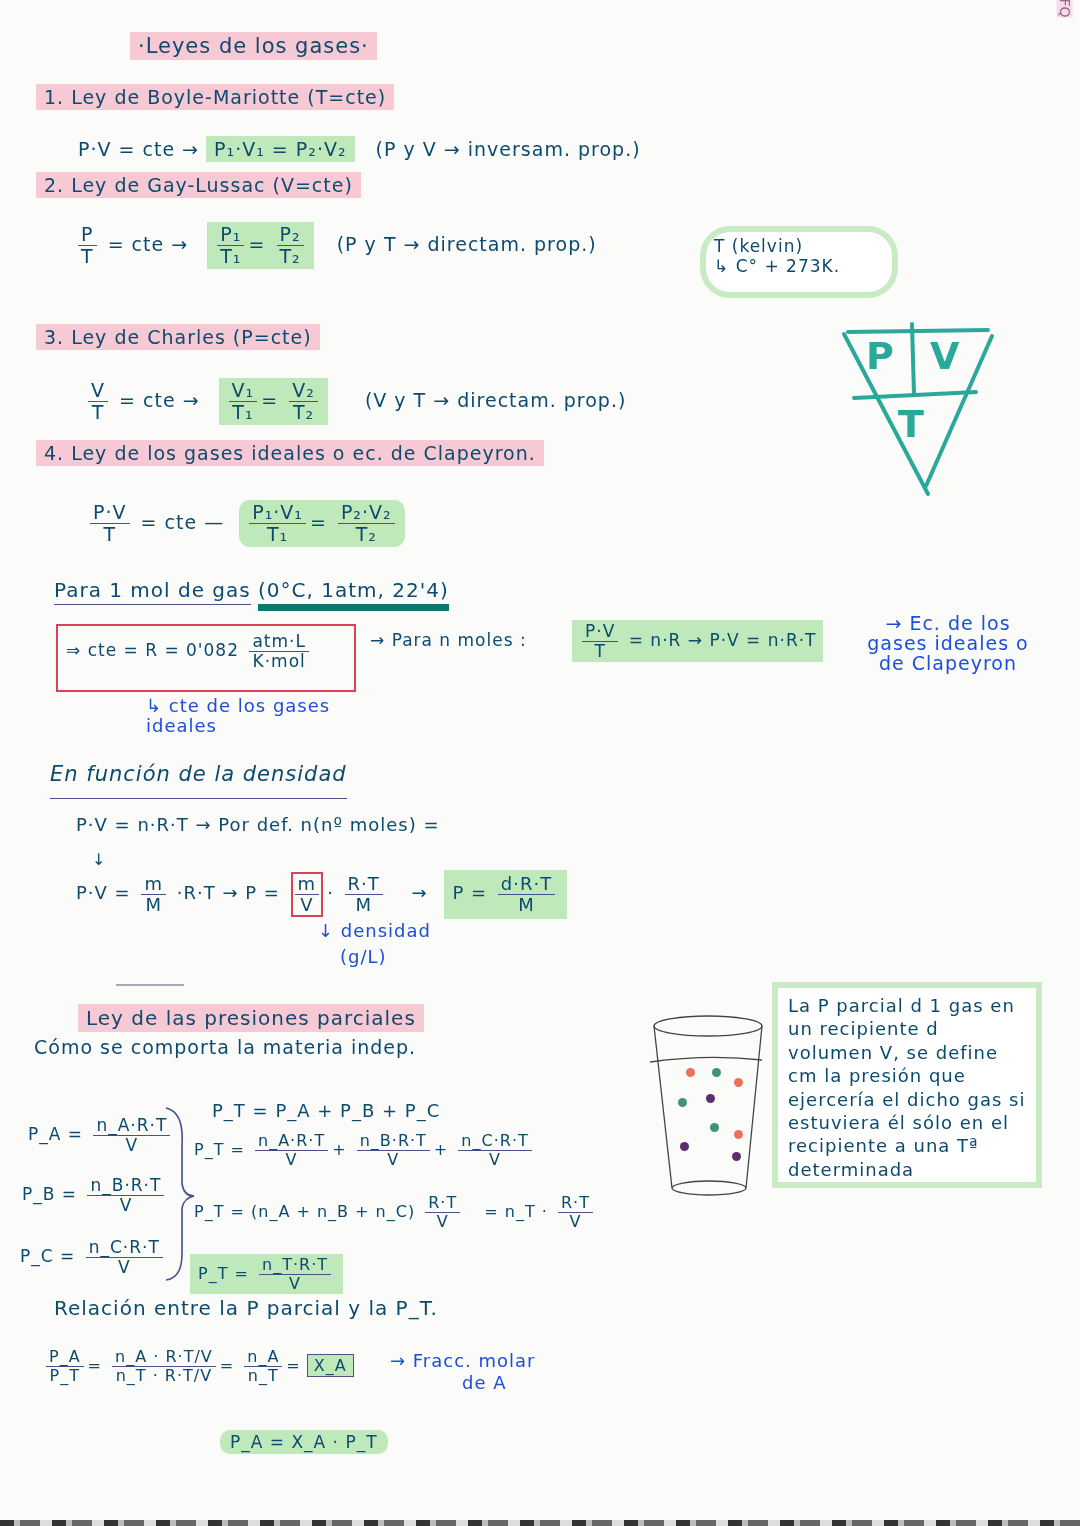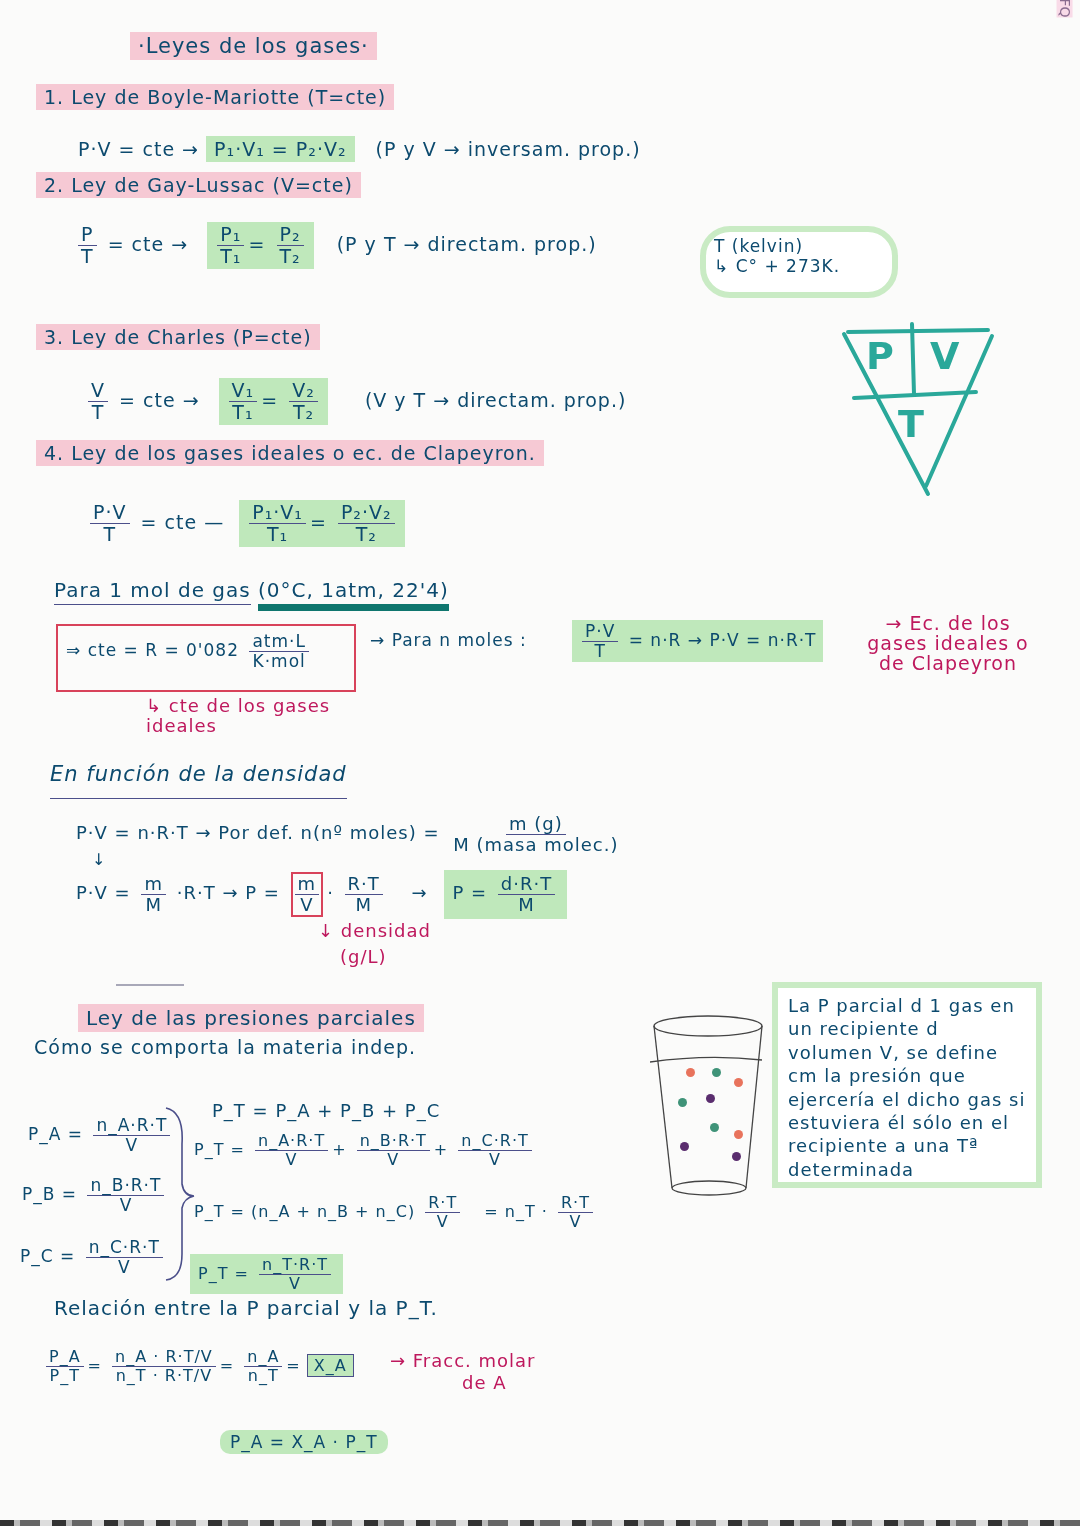--- a/index.html
+++ b/index.html
@@ -5,21 +5,21 @@
   html, body { margin:0; padding:0; }
   body {
     width:1080px; height:1526px; position:relative; overflow:hidden;
     background:#fbfbfa;
     font-family:"DejaVu Sans", sans-serif;
     color:#4b4f8a;
   }
   .hw { position:absolute; white-space:nowrap; font-size:19px; letter-spacing:1px; color:#0c4a6e; }
   .pink { background:#f6c9d4; }
   .green { background:#bfe8bb; }
-  .red { color:#be185d; }
+  .red { color:#1d4ed8; }
   .hl { padding:2px 8px; }
   .frac { display:inline-flex; flex-direction:column; align-items:center; vertical-align:middle; margin:0 4px; line-height:1.1; }
   .frac .num { border-bottom:1.5px solid #4b4f8a; padding:0 3px; }
   .frac .den { padding:0 3px; }
   .box-red { border:2px solid #d8425a; }
   .note-box { position:absolute; background:#fff; border:6px solid #c9ebc4; }
   .rule { position:absolute; height:1.5px; background:#5a5e8f; }
   .scan-strip { position:absolute; left:0; right:0; bottom:0; height:6px;
     background:repeating-linear-gradient(90deg,#333 0 14px,#bbb 14px 20px,#666 20px 40px,#ddd 40px 52px); }
   .edge-mark { position:absolute; top:0; right:6px; font-size:14px; color:#8a6c8f; background:#f9dbe8; transform:rotate(90deg); }
@@ -97,21 +97,21 @@
   <div class="hw" style="left:62px; top:84px; font-size:38px; color:#2aa89a; font-weight:bold;">T</div>
 </div>
 
 <div class="hw pink hl" style="left:36px; top:440px;">4. Ley de los gases ideales o ec. de Clapeyron.</div>
 <div class="hw" style="left:86px; top:500px;">
   <span class="frac">
       <span class="num">P·V</span>
       <span class="den">T</span>
     </span>
   <span>= cte  —</span>
-  <span class="green" style="display:inline-block; padding:2px 6px; margin-left:8px;">
+  <span class="green" style="display:inline-block; padding:2px 6px; margin-left:8px;border-radius:11px;">
     <span class="frac">
         <span class="num">P₁·V₁</span>
         <span class="den">T₁</span>
       </span>=
     <span class="frac">
         <span class="num">P₂·V₂</span>
         <span class="den">T₂</span>
       </span>
   </span>
 </div>
@@ -138,24 +138,20 @@
       <span class="num">P·V</span>
       <span class="den">T</span>
     </span>
   <span>= n·R →  P·V = n·R·T</span>
 </div>
 <div class="hw red" style="left:858px; top:614px; font-size:19px; white-space:normal; width:180px; line-height:1.05; text-align:center;">→ Ec. de los gases ideales o de Clapeyron</div>
 
 <div class="hw" style="left:50px; top:762px; font-size:21px; border-bottom:1.5px solid #4b4f8a; padding-bottom:12px;font-style:italic;">En función de la densidad</div>
 <div class="hw" style="left:76px; top:814px; font-size:18px;">
   <span>P·V = n·R·T  →  Por def. n(nº moles) =</span>
-  <span class="frac">
-      <span class="num">m (g)</span>
-      <span class="den">M (masa molec.)</span>
-    </span>
 </div>
 <div class="hw" style="left:92px; top:850px; font-size:16px;">↓</div>
 <div class="hw" style="left:76px; top:870px; font-size:18px;">
   <span>P·V =</span>
   <span class="frac">
       <span class="num">m</span>
       <span class="den">M</span>
     </span>
   <span>·R·T  →  P =</span>
   <span class="frac box-red" style="padding:0 2px;">

